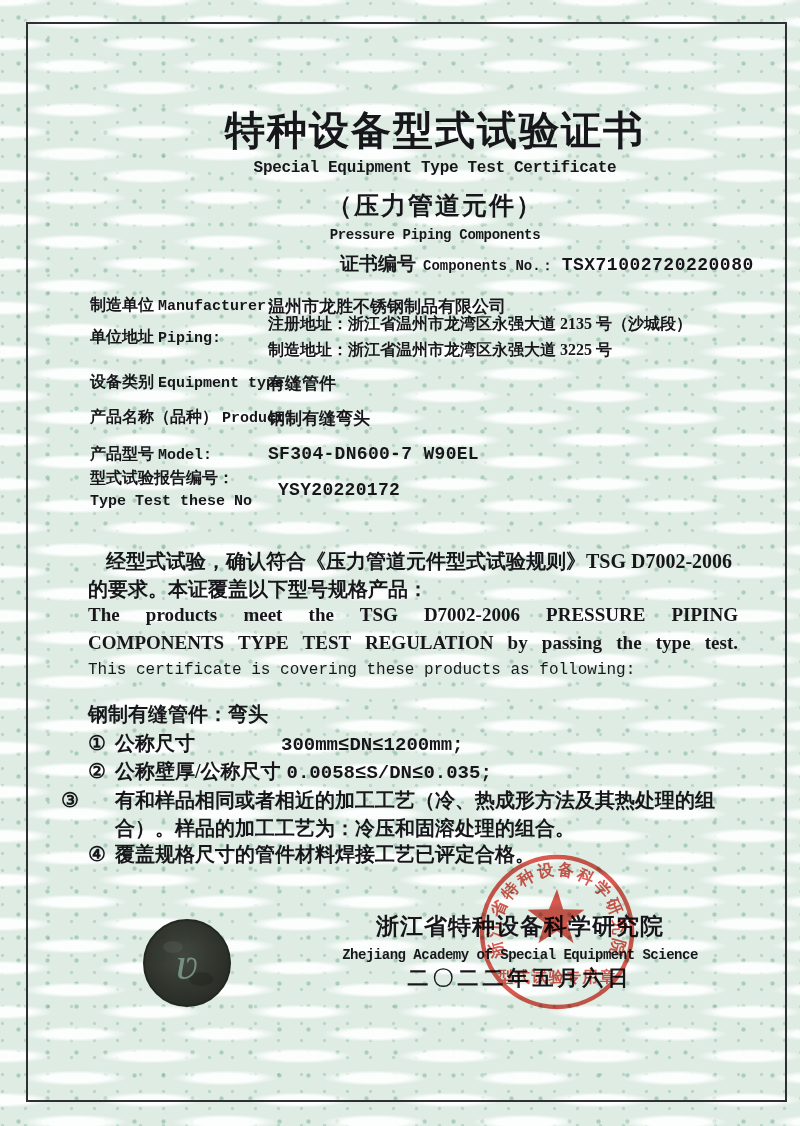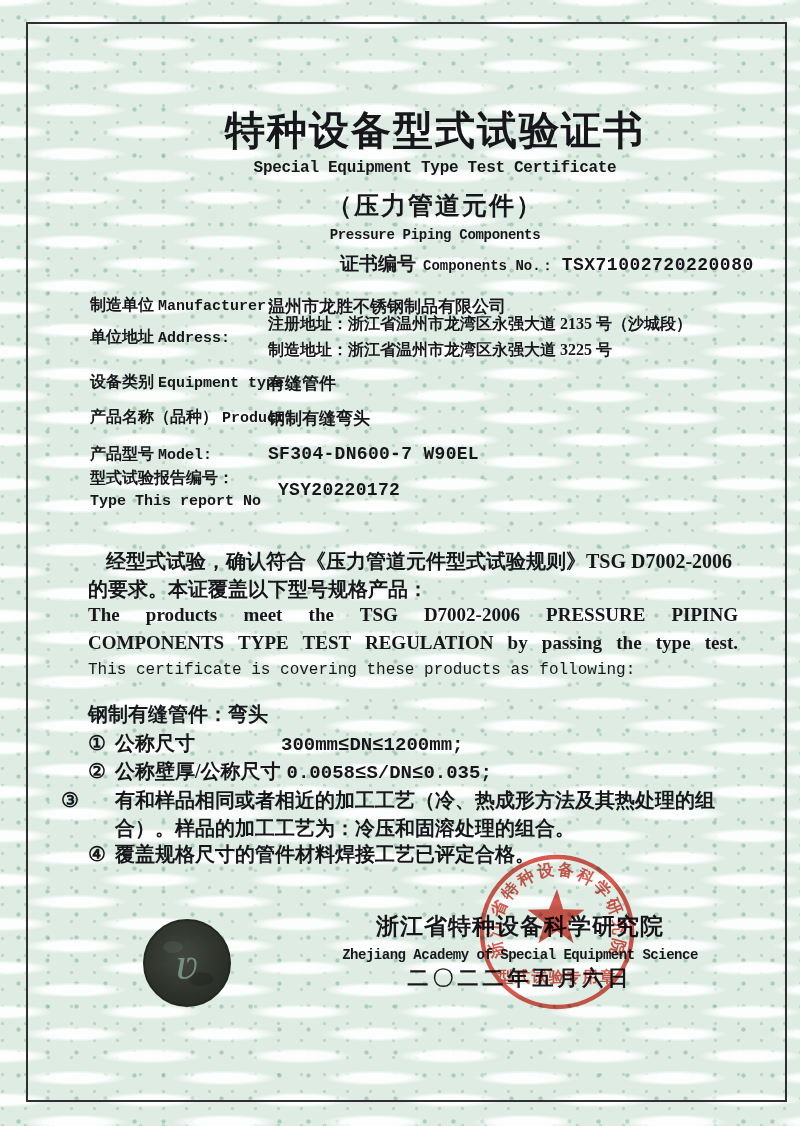--- a/index.html
+++ b/index.html
@@ -74,21 +74,21 @@
 </div>
 
 <div class="abs flabel" style="top:295px">
   <span>制造单位</span>
   <span class="en">Manufacturer:</span>
 </div>
 <div class="abs fvalue" style="top:295px">温州市龙胜不锈钢制品有限公司</div>
 
 <div class="abs flabel" style="top:327px">
   <span>单位地址</span>
-  <span class="en">Address:</span>
+  <span class="en">Piping:</span>
 </div>
 <div class="abs fvalue sm" style="top:314px">注册地址：浙江省温州市龙湾区永强大道 2135 号（沙城段）</div>
 <div class="abs fvalue sm" style="top:340px">制造地址：浙江省温州市龙湾区永强大道 3225 号</div>
 
 <div class="abs flabel" style="top:372px">
   <span>设备类别</span>
   <span class="en">Equipment type:</span>
 </div>
 <div class="abs fvalue" style="top:372px">有缝管件</div>
 
@@ -98,21 +98,21 @@
 </div>
 <div class="abs fvalue" style="top:407px">钢制有缝弯头</div>
 
 <div class="abs flabel" style="top:444px">
   <span>产品型号</span>
   <span class="en">Model:</span>
 </div>
 <div class="abs fvalue mono" style="top:444px">SF304-DN600-7 W90EL</div>
 
 <div class="abs flabel" style="top:468px">型式试验报告编号：</div>
-<div class="abs flabel mono" style="top:493px;font-size:15px">Type This report No</div>
+<div class="abs flabel mono" style="top:493px;font-size:15px">Type Test these No</div>
 <div class="abs fvalue mono" style="top:480px;left:278px">YSY20220172</div>
 
 <div class="abs stmt stmt-zh indent" style="top:548px">经型式试验，确认符合《压力管道元件型式试验规则》TSG D7002-2006</div>
 <div class="abs stmt stmt-zh" style="top:576px">的要求。本证覆盖以下型号规格产品：</div>
 <div class="abs stmt stmt-en-b" style="top:604px">The products meet the TSG D7002-2006 PRESSURE PIPING</div>
 <div class="abs stmt stmt-en-b" style="top:632px">COMPONENTS TYPE TEST REGULATION by passing the type test.</div>
 <div class="abs stmt stmt-en-p mono" style="top:661px">This certificate is covering these products as following:</div>
 
 <div class="abs prod" style="top:701px">钢制有缝管件：弯头</div>
 

